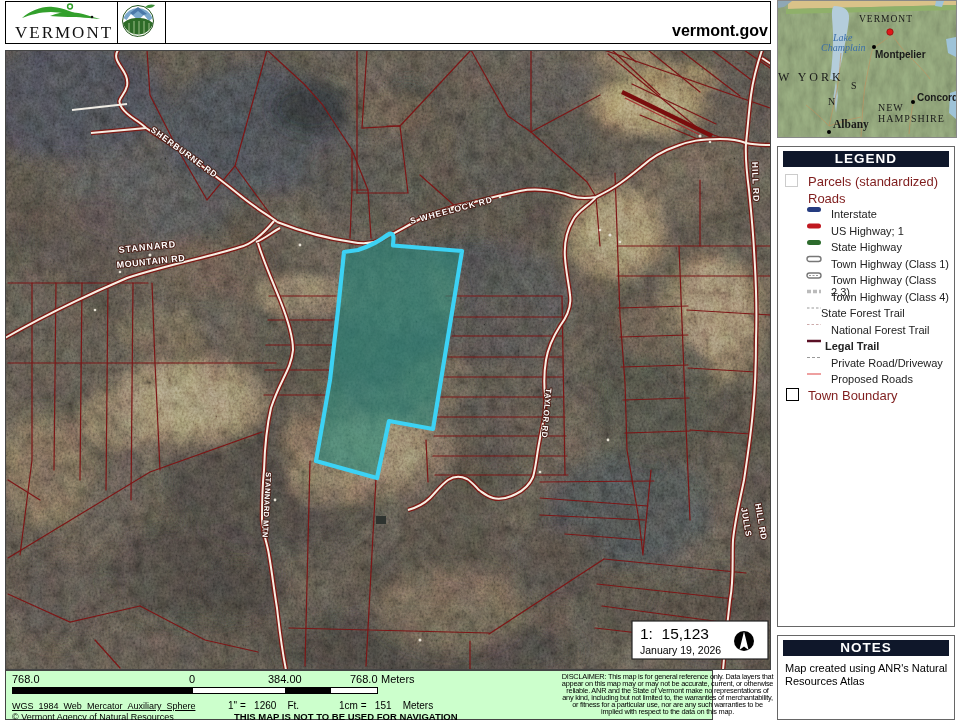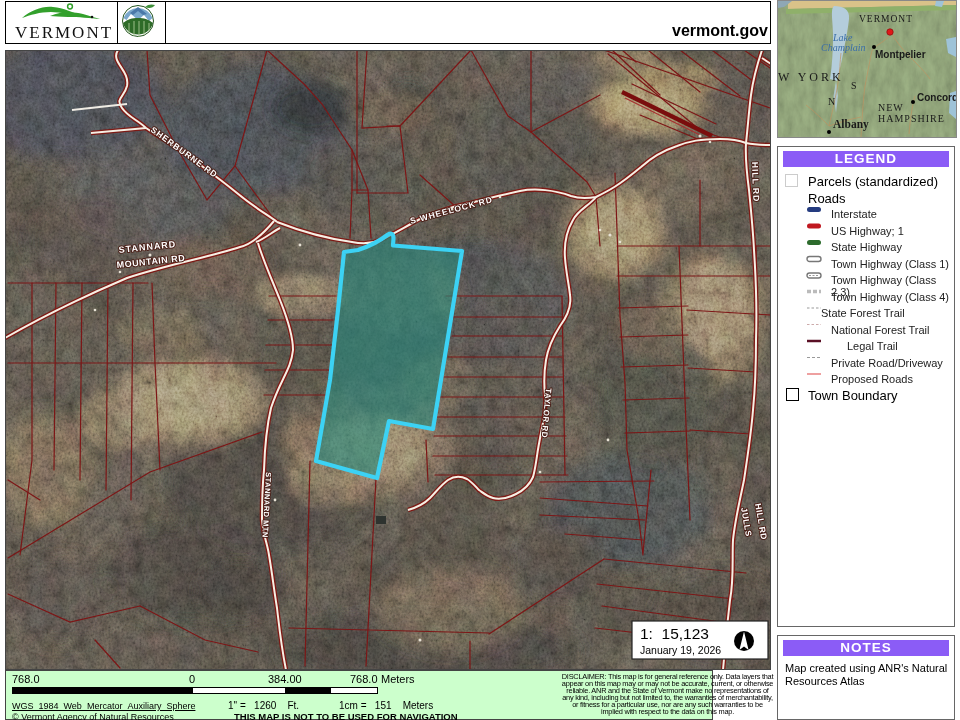--- a/index.html
+++ b/index.html
@@ -8,26 +8,26 @@
 .abs{position:absolute;}
 #header{left:5px;top:1px;width:766px;height:43px;background:#fff;border:1px solid #000;}
 #vtword{left:9px;top:21px;font-family:"Liberation Serif",serif;font-size:17px;letter-spacing:2px;color:#111;}
 #anrlogo{left:115px;top:1px;}
 #hdiv{left:159px;top:0px;width:1px;height:41px;background:#000;}
 #title1{left:166px;top:3px;font-size:18px;font-weight:bold;color:#000;}
 #title2{left:166px;top:22px;font-size:12.5px;font-weight:bold;color:#000;}
 #vgov{left:480px;top:20px;width:282px;text-align:right;font-size:16px;font-weight:bold;color:#000;}
 #locator{left:777px;top:0px;width:180px;height:138px;border:1px solid #888;background:#a6bd8a;}
 #legend{left:777px;top:146px;width:178px;height:481px;border:1px solid #666;background:#fff;}
-.gbar{left:5px;top:4px;width:166px;height:16px;background:#8b5cf6;color:#fff;font-weight:bold;text-align:center;font-size:13.5px;letter-spacing:1px;line-height:16px;}
+.gbar{left:5px;top:4px;width:166px;height:16px;background:#0f172a;color:#fff;font-weight:bold;text-align:center;font-size:13.5px;letter-spacing:1px;line-height:16px;}
 #notes{left:777px;top:635px;width:178px;height:85px;border:1px solid #666;background:#fff;}
 #notestext{left:7px;top:26px;width:164px;font-size:11px;color:#000;line-height:13px;}
 #bottombar{left:5px;top:670px;width:708px;height:50px;background:#ccffcc;border:1px solid #444;font-size:11px;color:#000;}
 .leg-row{position:absolute;font-size:11px;color:#222;}
-.leg-big{position:absolute;font-size:13px;color:#000000;}
+.leg-big{position:absolute;font-size:13px;color:#7f1d1d;}
 </style>
 </head>
 <body>
 
 <div class="abs" id="header">
  <svg class="abs" style="left:14px;top:1px" width="92" height="20" viewBox="0 0 92 20">
   <path d="M2 15 C12 7 22 3 33 4 C44 5 52 9 62 13 C52 12 40 9 31 9 C20 9 10 12 2 15 Z" fill="#33a02c"></path>
   <path d="M30 13 C42 8 54 9 63 11 C70 13 76 15 80 16 C71 15 58 14 48 14 C40 14 34 13 30 13 Z" fill="#33a02c"></path>
   <circle cx="50" cy="3.5" r="2.4" fill="none" stroke="#33a02c" stroke-width="1.5"></circle>
   <circle cx="72" cy="14" r="1.3" fill="#111"></circle>
@@ -127,21 +127,21 @@
   </g>
  </svg>
  <div class="leg-row" style="left:53px;top:61px;">Interstate</div>
  <div class="leg-row" style="left:53px;top:77.5px;">US Highway; 1</div>
  <div class="leg-row" style="left:53px;top:94px;">State Highway</div>
  <div class="leg-row" style="left:53px;top:110.5px;">Town Highway (Class 1)</div>
  <div class="leg-row" style="left:53px;top:127px;">Town Highway (Class 2,3)</div>
  <div class="leg-row" style="left:53px;top:143.5px;">Town Highway (Class 4)</div>
  <div class="leg-row" style="left:43px;top:160px;">State Forest Trail</div>
  <div class="leg-row" style="left:53px;top:176.5px;">National Forest Trail</div>
- <div class="leg-row" style="left:69px;top:193px;">Legal Trail</div>
+ <div class="leg-row" style="left:47px;top:193px;font-weight:bold;">Legal Trail</div>
  <div class="leg-row" style="left:53px;top:209.5px;">Private Road/Driveway</div>
  <div class="leg-row" style="left:53px;top:226px;">Proposed Roads</div>
  <div class="abs" style="left:8px;top:241px;width:13px;height:13px;background:#fff;border:1.5px solid #000;"></div>
  <div class="leg-big" style="left:30px;top:241px;">Town Boundary</div>
 </div>
 
 <div class="abs" id="notes">
  <div class="gbar abs">NOTES</div>
  <div class="abs" id="notestext">Map created using ANR's Natural Resources Atlas</div>
 </div>

